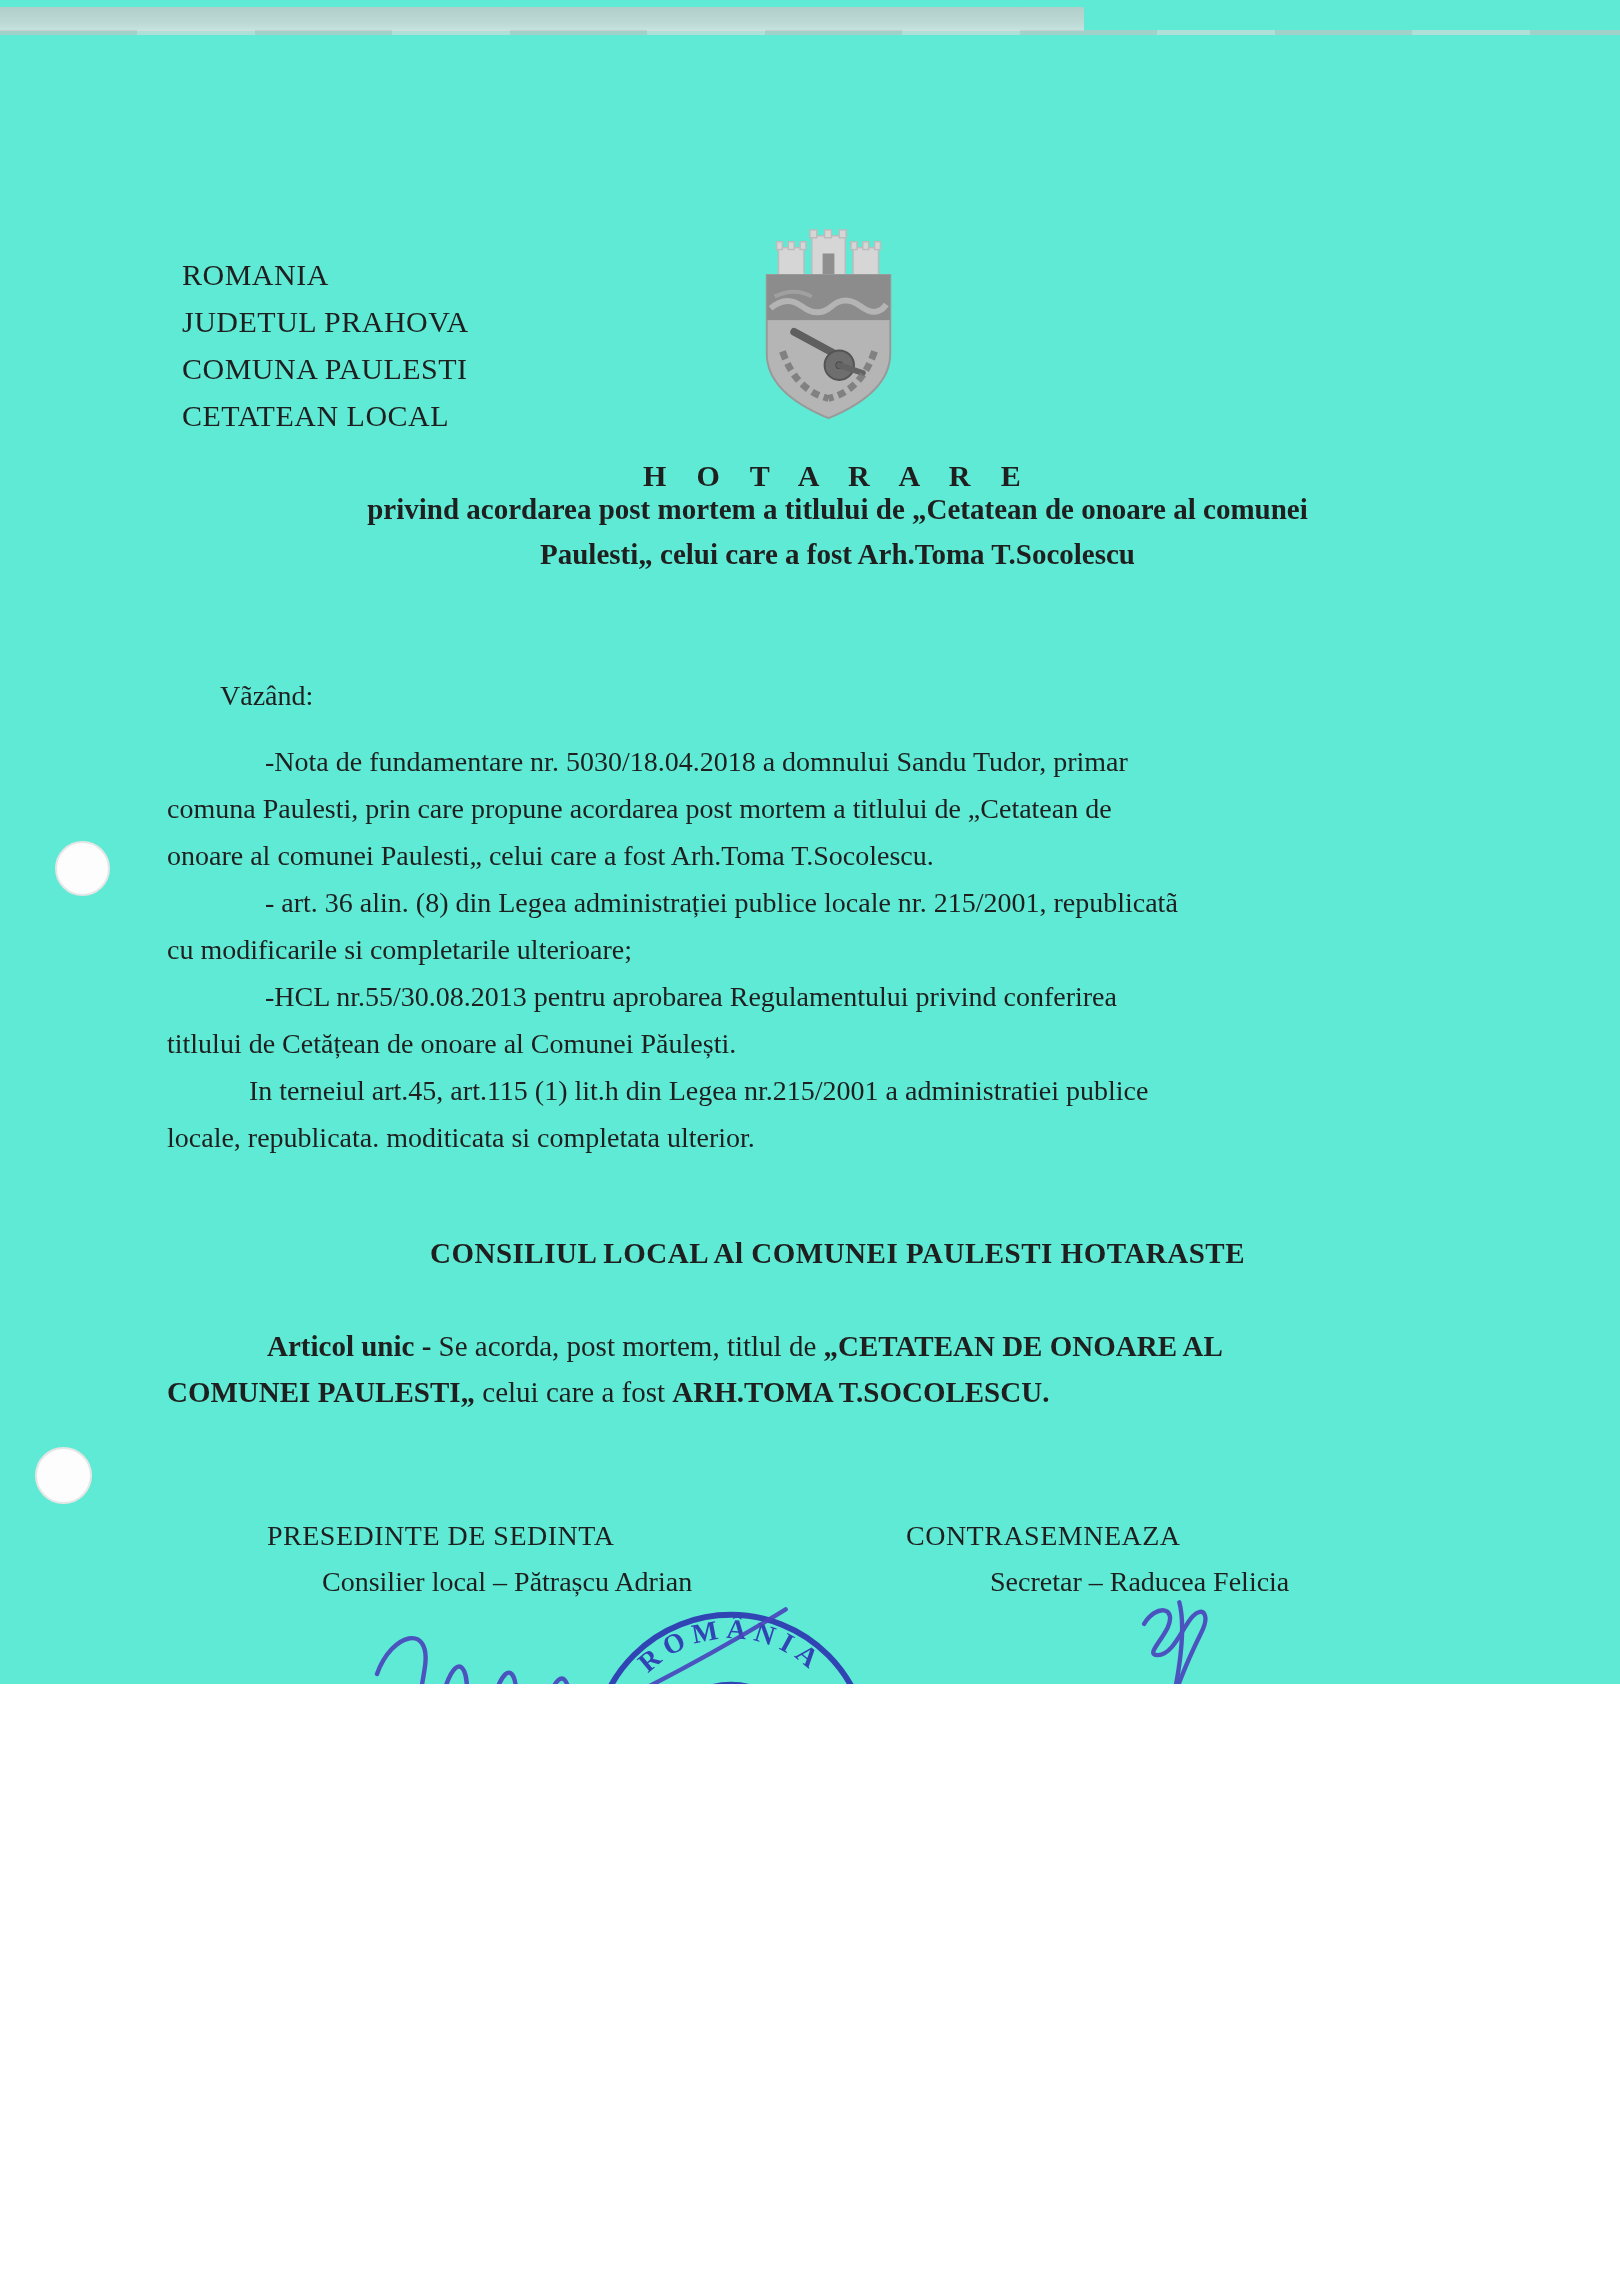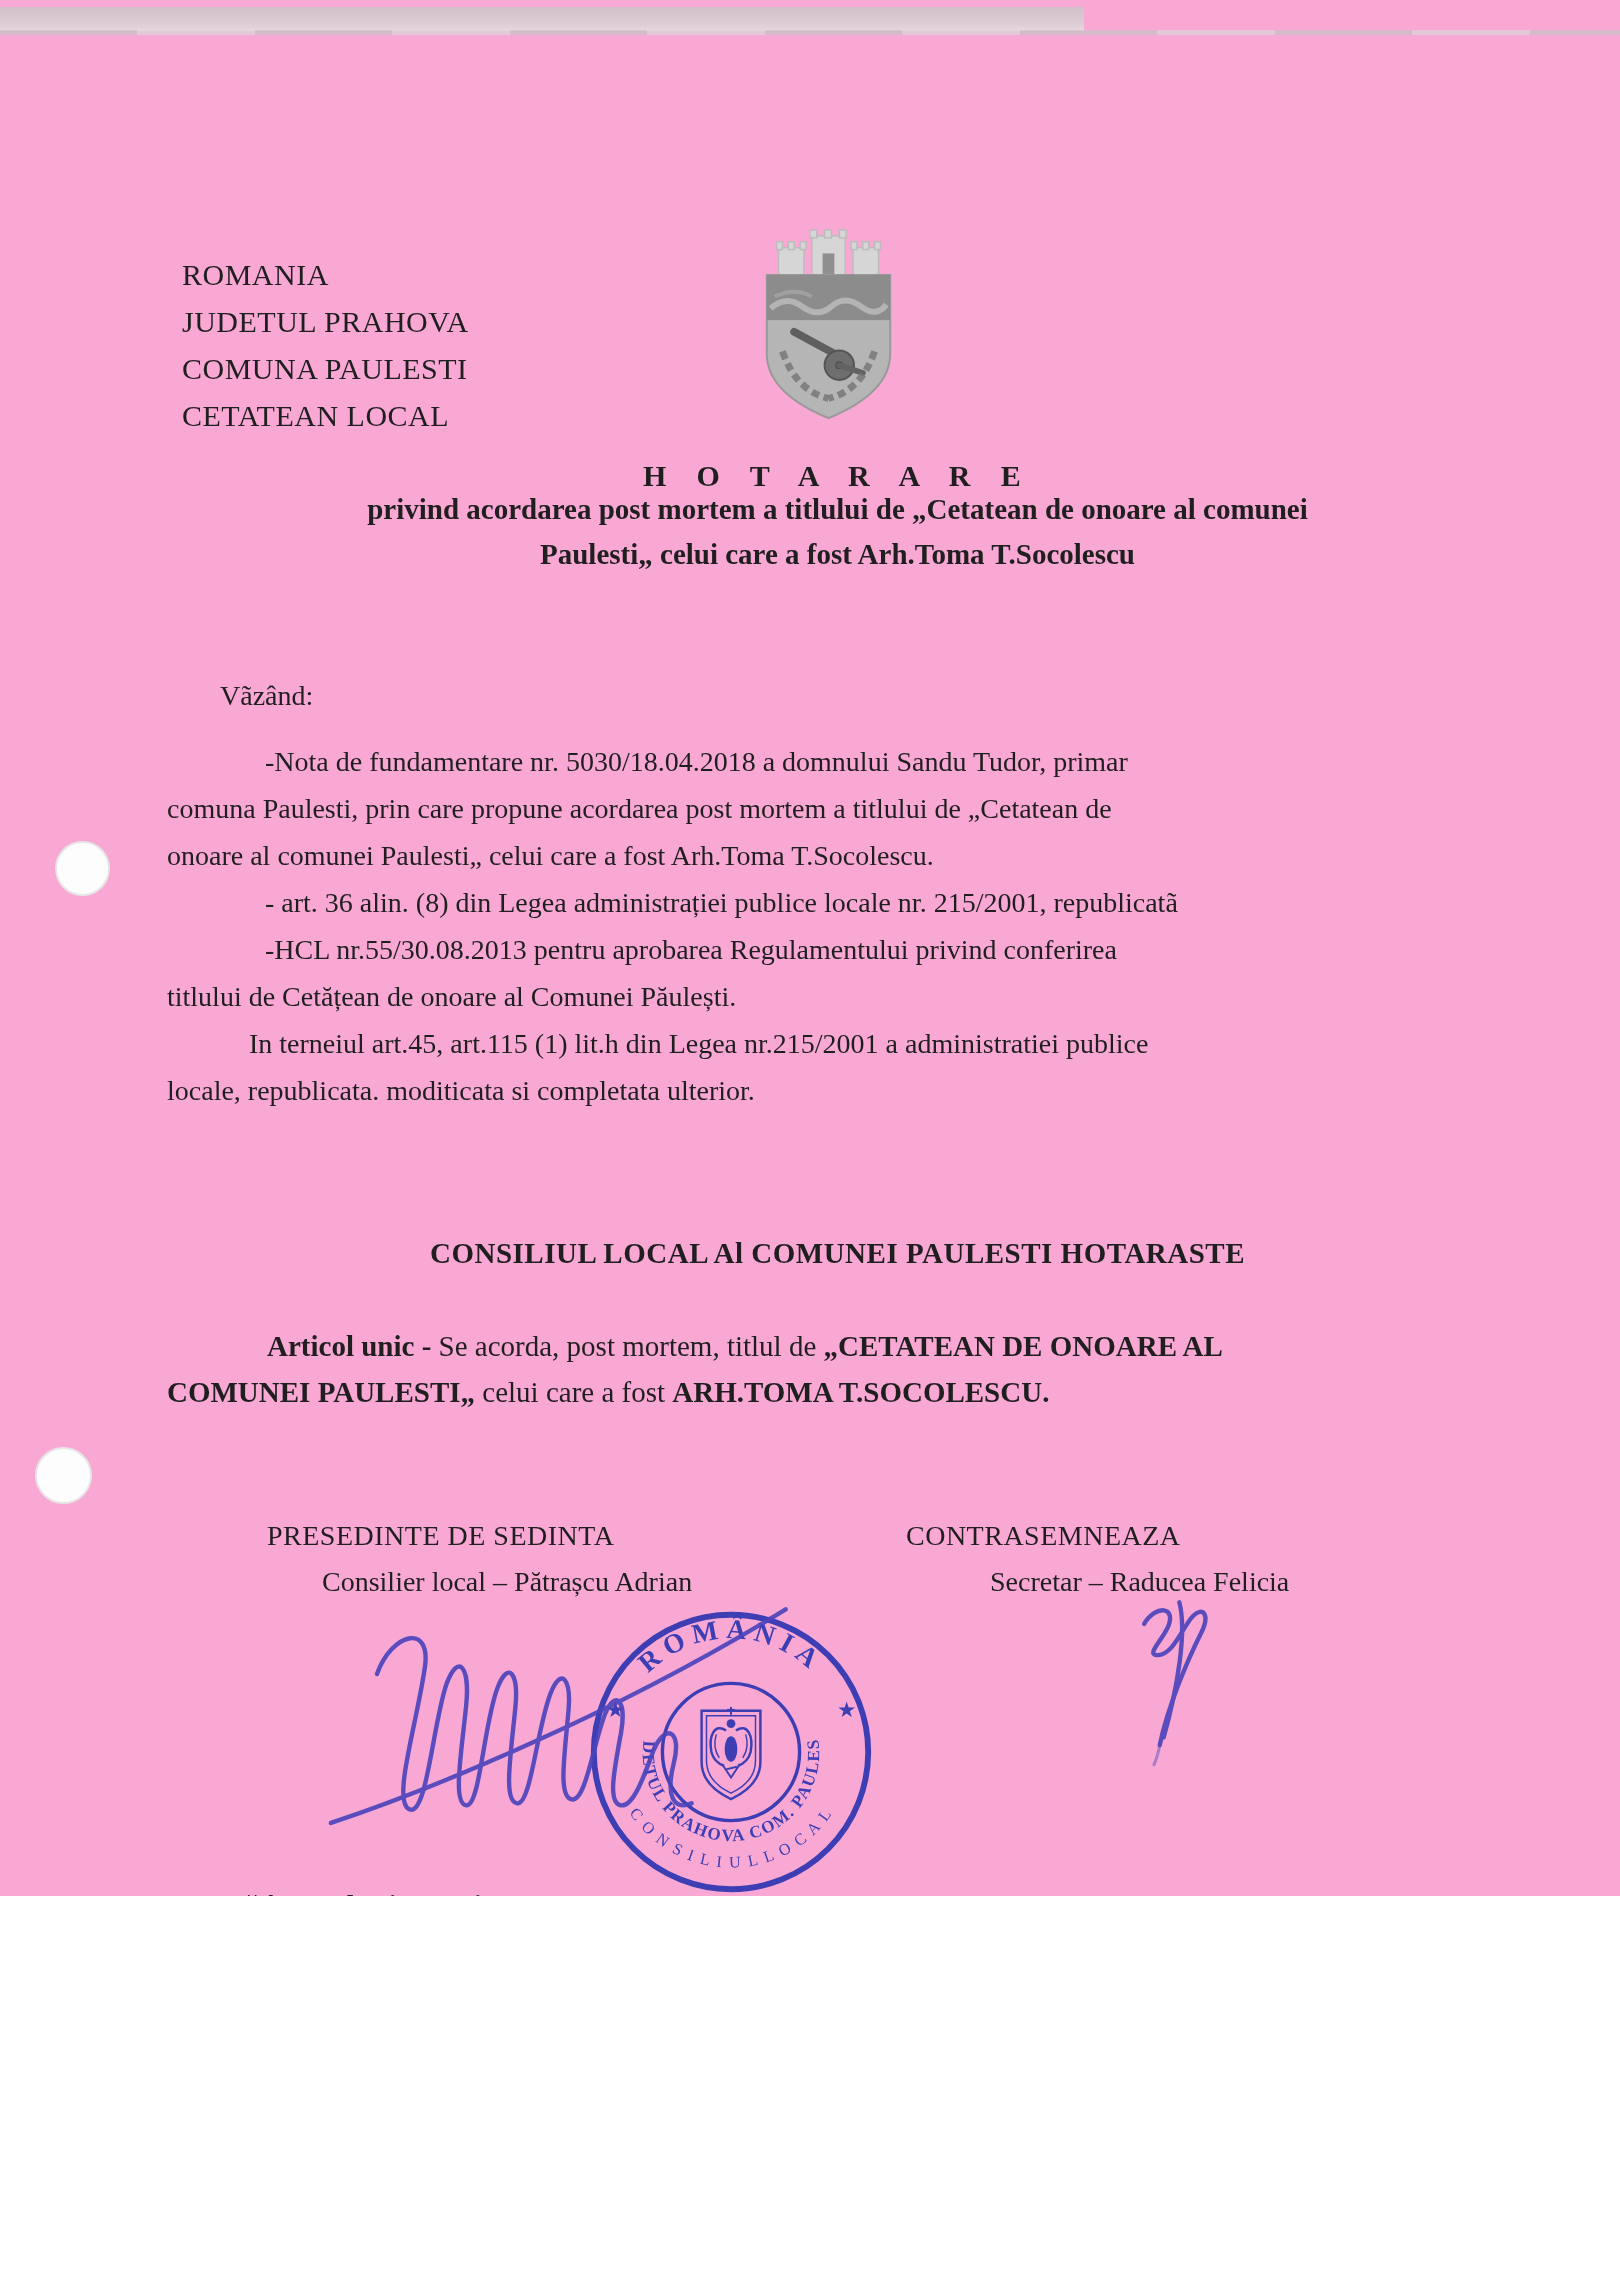--- a/index.html
+++ b/index.html
@@ -1,16 +1,16 @@
 <!DOCTYPE html>
 <html><head>
 <meta charset="utf-8">
 <style>
   html,body{margin:0;padding:0;background:#ffffff;}
-  .page{position:relative;width:1620px;height:1896px;background:#f9a8d4;overflow:hidden;
+  .page{position:relative;width:1620px;height:1684px;background:#5eead4;overflow:hidden;
         font-family:"Liberation Serif","DejaVu Serif",serif;color:#1f1f1f;}
   .abs{position:absolute;}
   
   .scan-bar{left:0;top:6.9px;width:1084px;height:24.5px;
             background:linear-gradient(180deg,#c7c7c7,#d6d6d6 70%,#e3e3e3);opacity:.8;}
   .scan-line{left:0;top:30px;width:1620px;height:4.9px;
              background:repeating-linear-gradient(90deg,#c4c4c4 0 137px,#dadada 137px 255px);opacity:.65;}
   .punch{border:2px solid #e6e6e6;border-radius:50%;background:#fdfdfd;}
   .punch1{left:55px;top:841px;width:51px;height:51px;}
   .punch2{left:35px;top:1447px;width:53px;height:53px;}
@@ -107,20 +107,21 @@
   <div class="abs ctr title-main">H O T A R A R E</div>
   <div class="abs ctr subtitle sub2">Paulesti„ celui care a fost Arh.Toma T.Socolescu</div>
   <div class="abs ctr subtitle sub1">privind acordarea post mortem a titlului de „Cetatean de onoare al comunei</div>
 
   <div class="abs vazand">Vãzând:</div>
   <div class="abs bodytext">
     <div class="ind">-Nota de fundamentare nr. 5030/18.04.2018 a domnului Sandu Tudor, primar</div>
     <div>comuna Paulesti, prin care propune acordarea post mortem a titlului de „Cetatean de</div>
     <div>onoare al comunei Paulesti„ celui care a fost Arh.Toma T.Socolescu.</div>
     <div class="ind">- art. 36 alin. (8) din Legea administrației publice locale nr. 215/2001, republicatã</div>
+    <div>cu modificarile si completarile ulterioare;</div>
     <div class="ind">-HCL nr.55/30.08.2013 pentru aprobarea Regulamentului privind conferirea</div>
     <div>titlului de Cetățean de onoare al Comunei Păulești.</div>
     <div class="ind2">In terneiul art.45, art.115 (1) lit.h din Legea nr.215/2001 a administratiei publice</div>
     <div>locale, republicata. moditicata si completata ulterior.</div>
   </div>
 
   <div class="abs ctr heading">CONSILIUL LOCAL Al COMUNEI PAULESTI HOTARASTE</div>
   <div class="abs art1">
     <span class="b">Articol unic</span><span class="b"> - </span><span>Se acorda, post mortem, titlul de </span><span class="b">„CETATEAN DE ONOARE AL</span>
   </div>

